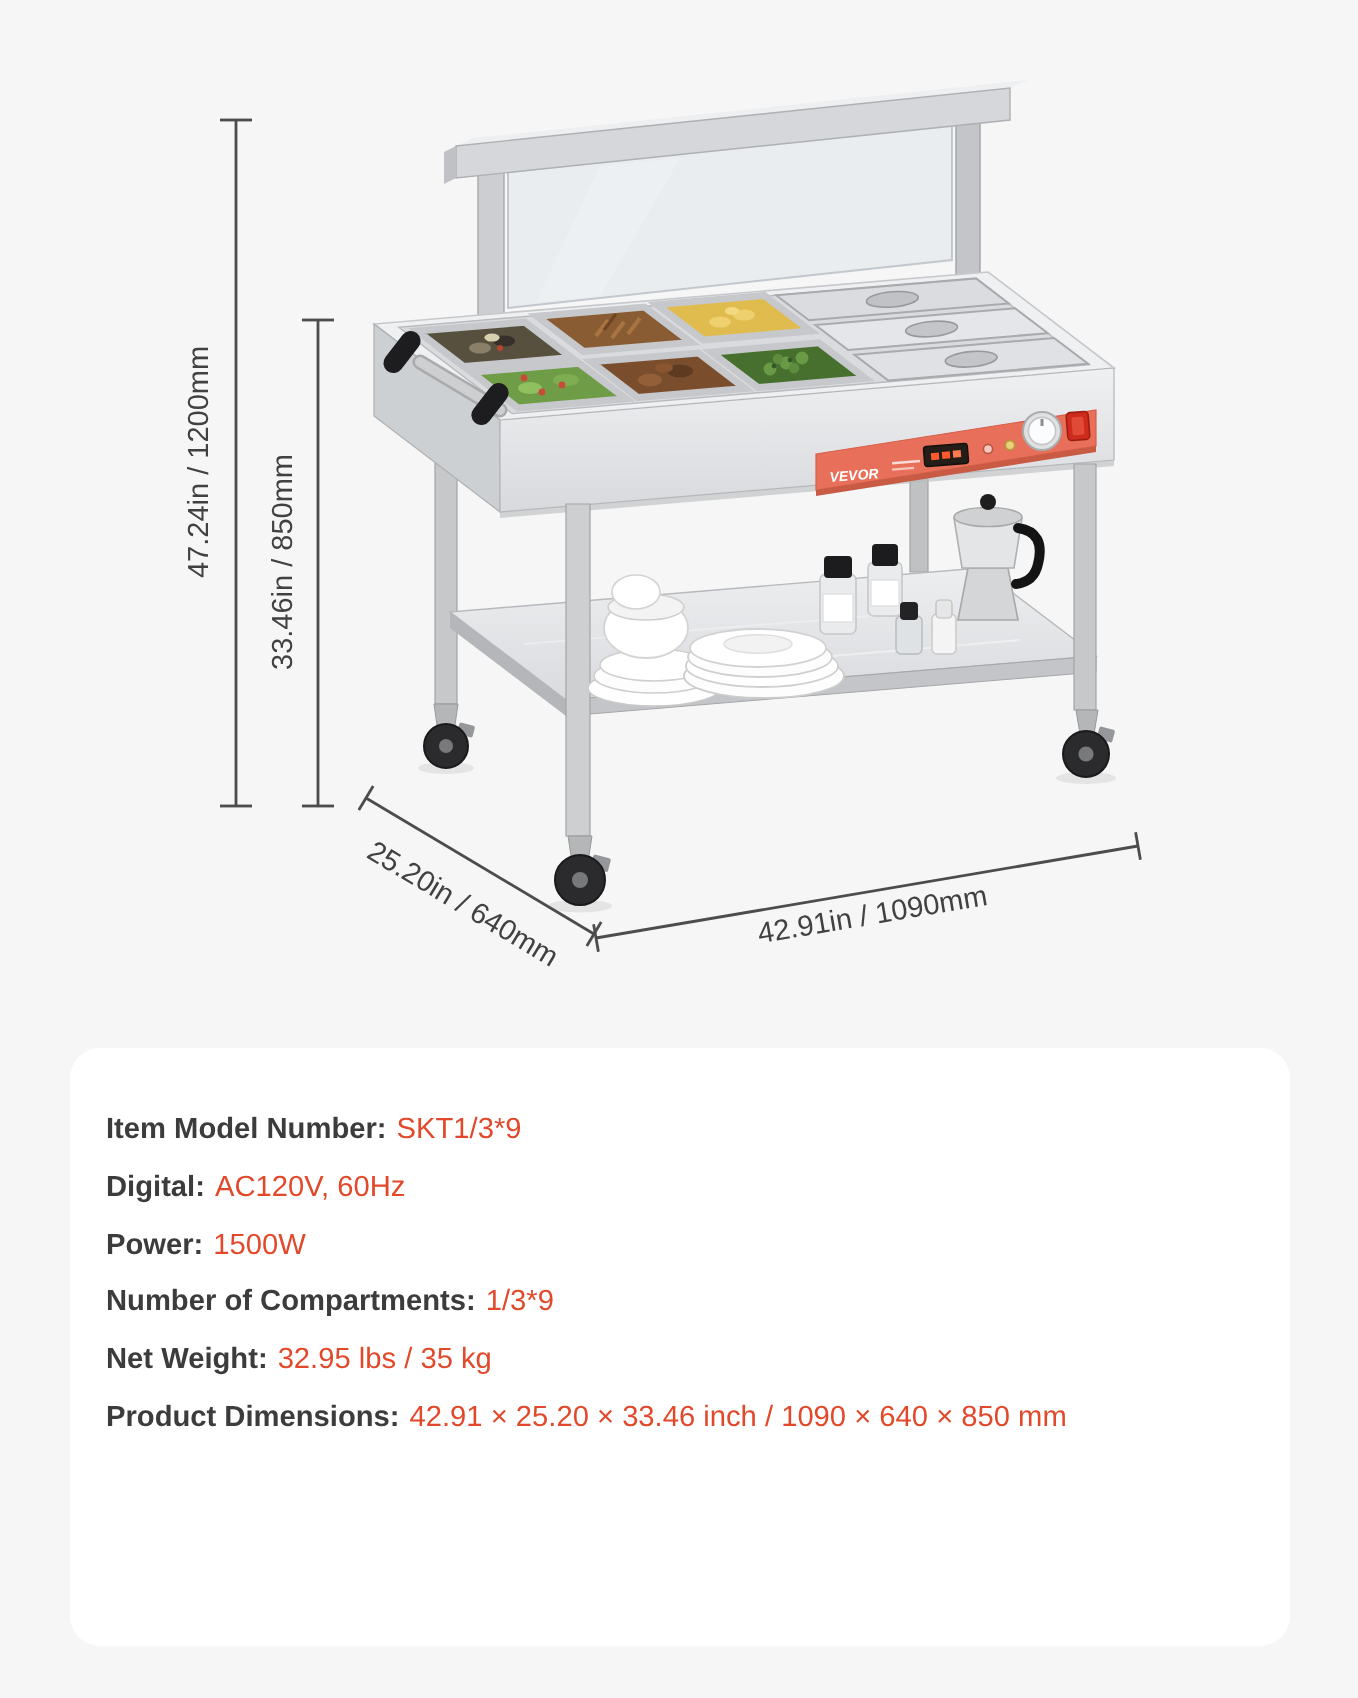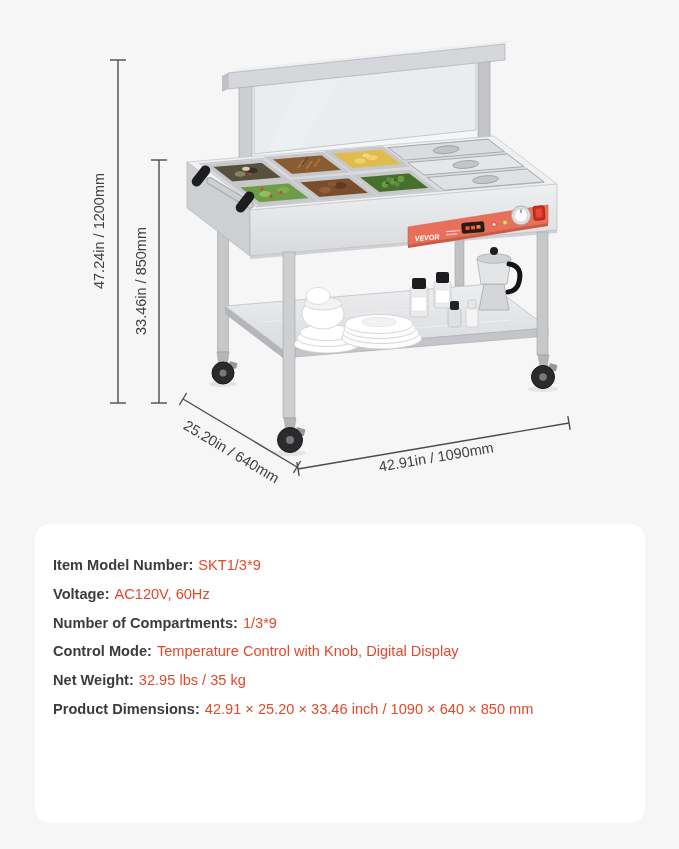--- a/index.html
+++ b/index.html
@@ -246,27 +246,27 @@
       </g>
       <text class="dim-text" transform="translate(437,462) rotate(-9.6)" text-anchor="middle">42.91in / 1090mm</text>
     </svg>
   </div>
 
   <div class="spec-card">
     <div class="spec-row">
       <span class="spec-label">Item Model Number:</span><span class="spec-value">SKT1/3*9</span>
     </div>
     <div class="spec-row">
-      <span class="spec-label">Voltage:</span><span class="spec-value">AC120V, 60Hz</span>
+      <span class="spec-label">Digital:</span><span class="spec-value">AC120V, 60Hz</span>
+    </div>
+    <div class="spec-row">
+      <span class="spec-label">Power:</span><span class="spec-value">1500W</span>
     </div>
     <div class="spec-row">
       <span class="spec-label">Number of Compartments:</span><span class="spec-value">1/3*9</span>
-    </div>
-    <div class="spec-row">
-      <span class="spec-label">Control Mode:</span><span class="spec-value">Temperature Control with Knob, Digital Display</span>
     </div>
     <div class="spec-row">
       <span class="spec-label">Net Weight:</span><span class="spec-value">32.95 lbs / 35 kg</span>
     </div>
     <div class="spec-row">
       <span class="spec-label">Product Dimensions:</span><span class="spec-value">42.91 × 25.20 × 33.46 inch / 1090 × 640 × 850 mm</span>
     </div>
   </div>
 </div>
 

